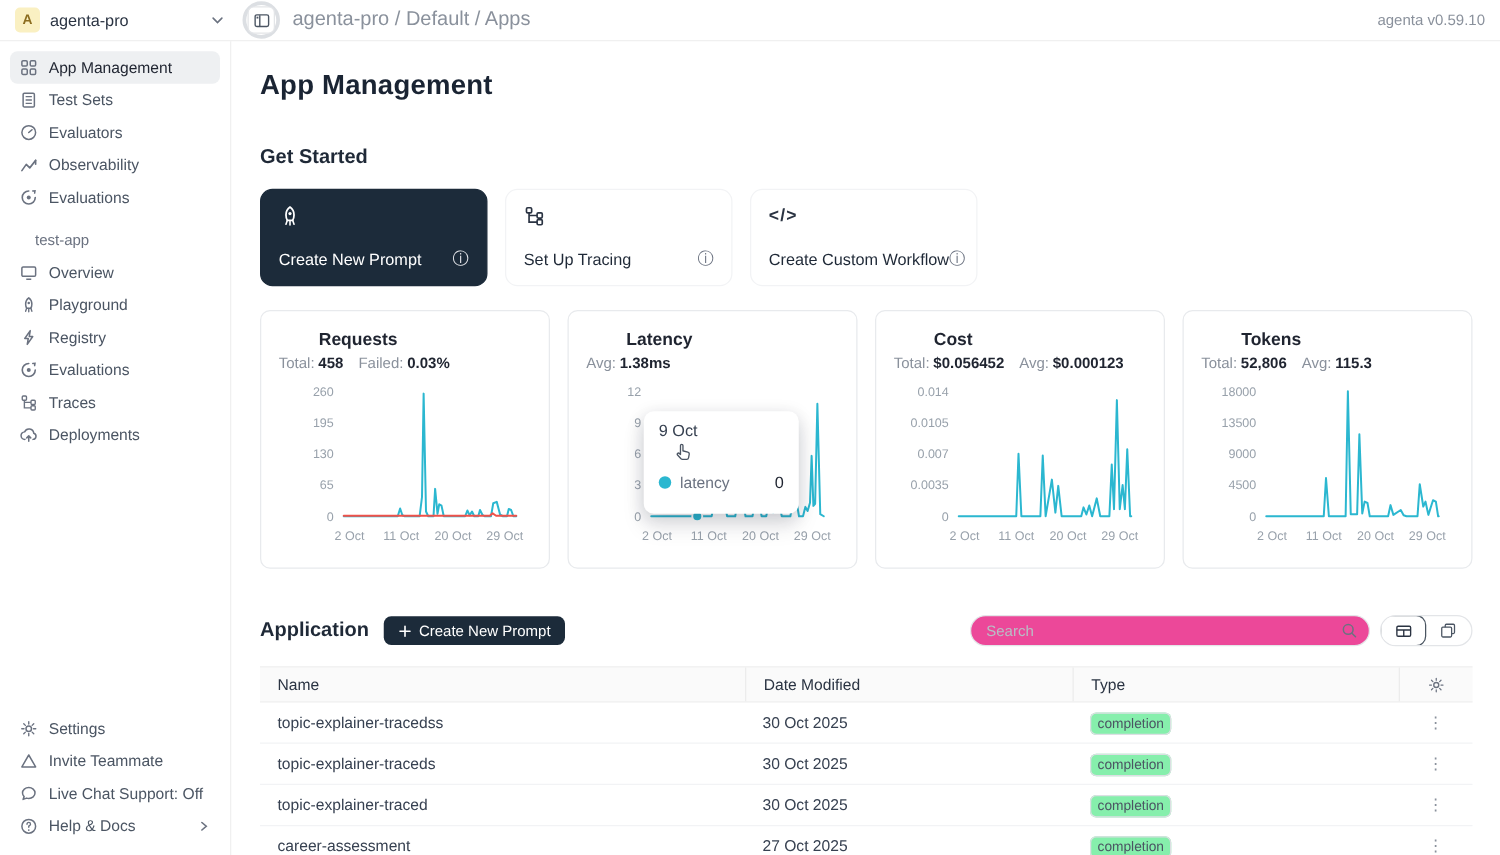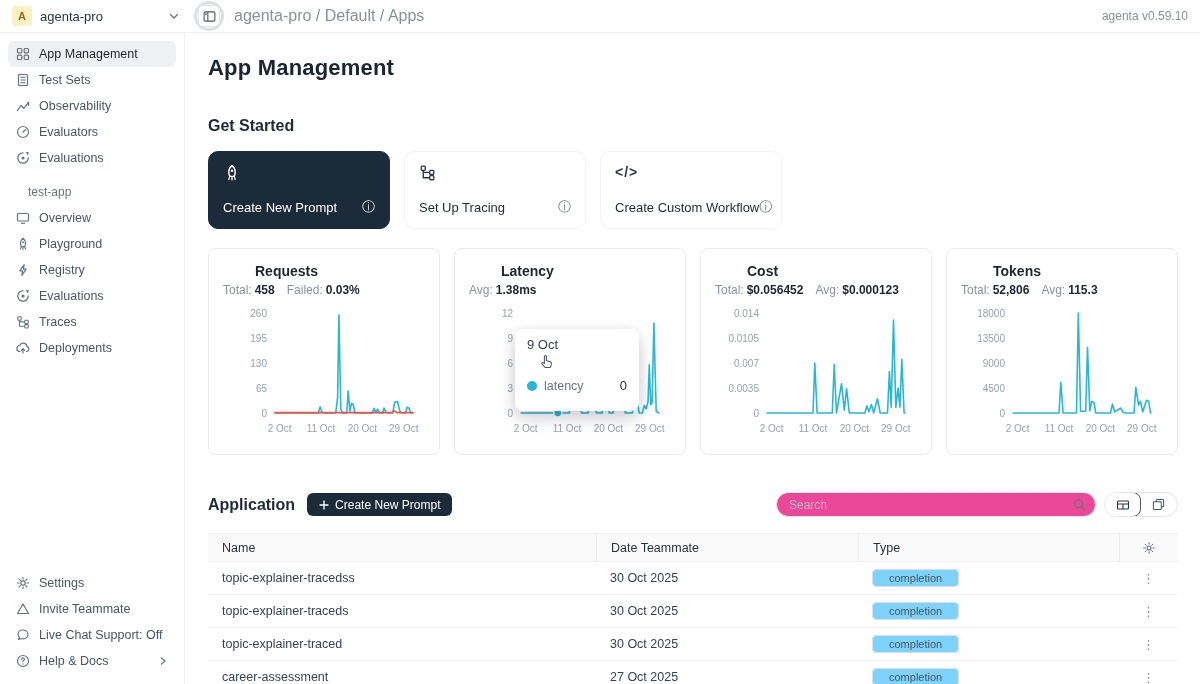--- a/index.html
+++ b/index.html
@@ -93,21 +93,21 @@
   .table { margin-top:16px; font-size:12.5px; }
   .t-head { display:flex; height:29px; background:#fafafa; border-top:1px solid #f0f0f0;
     border-bottom:1px solid #f0f0f0; align-items:center; color:#2a3342; font-weight:500; }
   .t-row { display:flex; height:33px; align-items:center; border-bottom:1px solid #f2f3f5; color:#374151; cursor:pointer; }
   .c-name { width:388px; padding-left:14px; }
   .c-date { width:262px; padding-left:14px; }
   .c-type { width:261px; padding-left:14px; }
   .c-act  { flex:1; display:flex; justify-content:center; }
   .t-head .c-date, .t-head .c-type, .t-head .c-act { border-left:1px solid #ececec; height:100%; display:flex; align-items:center; }
   .t-head .c-act { justify-content:center; }
-  .badge { border:1px solid #dcdfe3; border-radius:5px; padding:2px 16px; font-size:11px; color:#4b5563; background:#7dd3fc; }
+  .badge { border:1px solid #dcdfe3; border-radius:5px; padding:2px 5px; font-size:11px; color:#4b5563; background:#86efac; }
   .kebab { color:#8a919c; font-size:13px; letter-spacing:0; cursor:pointer; }
 </style>
 </head>
 <body>
 
 <div class="topbar">
   <div class="ws-select">
     <span class="avatar">A</span>
     <span class="ws-name">agenta-pro</span>
     <svg class="icon" width="12" height="12" viewBox="0 0 12 12">
@@ -143,31 +143,31 @@
       <svg class="icon" width="14" height="14" viewBox="0 0 14 14">
           <rect x="2.5" y="1.5" width="9" height="11" rx="1" fill="none" stroke="currentColor" stroke-width="1.2"></rect>
           <line x1="4.5" y1="4.3" x2="9.5" y2="4.3" stroke="currentColor" stroke-width="1.1"></line>
           <line x1="4.5" y1="7" x2="9.5" y2="7" stroke="currentColor" stroke-width="1.1"></line>
           <line x1="4.5" y1="9.7" x2="9.5" y2="9.7" stroke="currentColor" stroke-width="1.1"></line>
         </svg>
       <span class="side-label">Test Sets</span>
     </div>
     <div class="side-item">
       <svg class="icon" width="14" height="14" viewBox="0 0 14 14">
+          <circle cx="7" cy="7" r="5.5" fill="none" stroke="currentColor" stroke-width="1.2"></circle>
+          <path d="M7 7l2.6-2.2" fill="none" stroke="currentColor" stroke-width="1.3" stroke-linecap="round"></path>
+        </svg>
+      <span class="side-label">Evaluators</span>
+    </div>
+    <div class="side-item">
+      <svg class="icon" width="14" height="14" viewBox="0 0 14 14">
           <path d="M1.5 11.5 5 6.5l2.8 2.8 4.7-6" fill="none" stroke="currentColor" stroke-width="1.3" stroke-linecap="round" stroke-linejoin="round"></path>
           <path d="M12.5 3.3v3" fill="none" stroke="currentColor" stroke-width="1.3" stroke-linecap="round"></path>
         </svg>
       <span class="side-label">Observability</span>
-    </div>
-    <div class="side-item">
-      <svg class="icon" width="14" height="14" viewBox="0 0 14 14">
-          <circle cx="7" cy="7" r="5.5" fill="none" stroke="currentColor" stroke-width="1.2"></circle>
-          <path d="M7 7l2.6-2.2" fill="none" stroke="currentColor" stroke-width="1.3" stroke-linecap="round"></path>
-        </svg>
-      <span class="side-label">Evaluators</span>
     </div>
     <div class="side-item">
       <svg class="icon" width="14" height="14" viewBox="0 0 14 14">
           <path d="M12.2 7A5.2 5.2 0 1 1 7 1.8" fill="none" stroke="currentColor" stroke-width="1.3" stroke-linecap="round"></path>
           <circle cx="7" cy="7" r="1.6" fill="currentColor"></circle>
           <path d="M10.2 1.8 12 1.6l-.3 1.9" fill="none" stroke="currentColor" stroke-width="1.2" stroke-linecap="round"></path>
         </svg>
       <span class="side-label">Evaluations</span>
     </div>
 
@@ -414,21 +414,21 @@
                 <path d="M4.5 4V2.5a1 1 0 0 1 1-1h6a1 1 0 0 1 1 1v6a1 1 0 0 1-1 1H10" fill="none" stroke="#4b5563" stroke-width="1.1"></path>
               </svg>
           </div>
         </div>
       </div>
     </div>
 
     <div class="table">
       <div class="t-head">
         <div class="c-name">Name</div>
-        <div class="c-date">Date Teammate</div>
+        <div class="c-date">Date Modified</div>
         <div class="c-type">Type</div>
         <div class="c-act">
           <svg class="icon" width="14" height="14" viewBox="0 0 14 14">
               <circle cx="7" cy="7" r="2" fill="none" stroke="#6b7280" stroke-width="1.1"></circle>
               <path d="M7 1.6v1.6M7 10.8v1.6M1.6 7h1.6M10.8 7h1.6M3.2 3.2l1.1 1.1M9.7 9.7l1.1 1.1M10.8 3.2 9.7 4.3M4.3 9.7 3.2 10.8" fill="none" stroke="#6b7280" stroke-width="1" stroke-linecap="round"></path>
             </svg>
         </div>
       </div>
 
       <div class="t-row">

